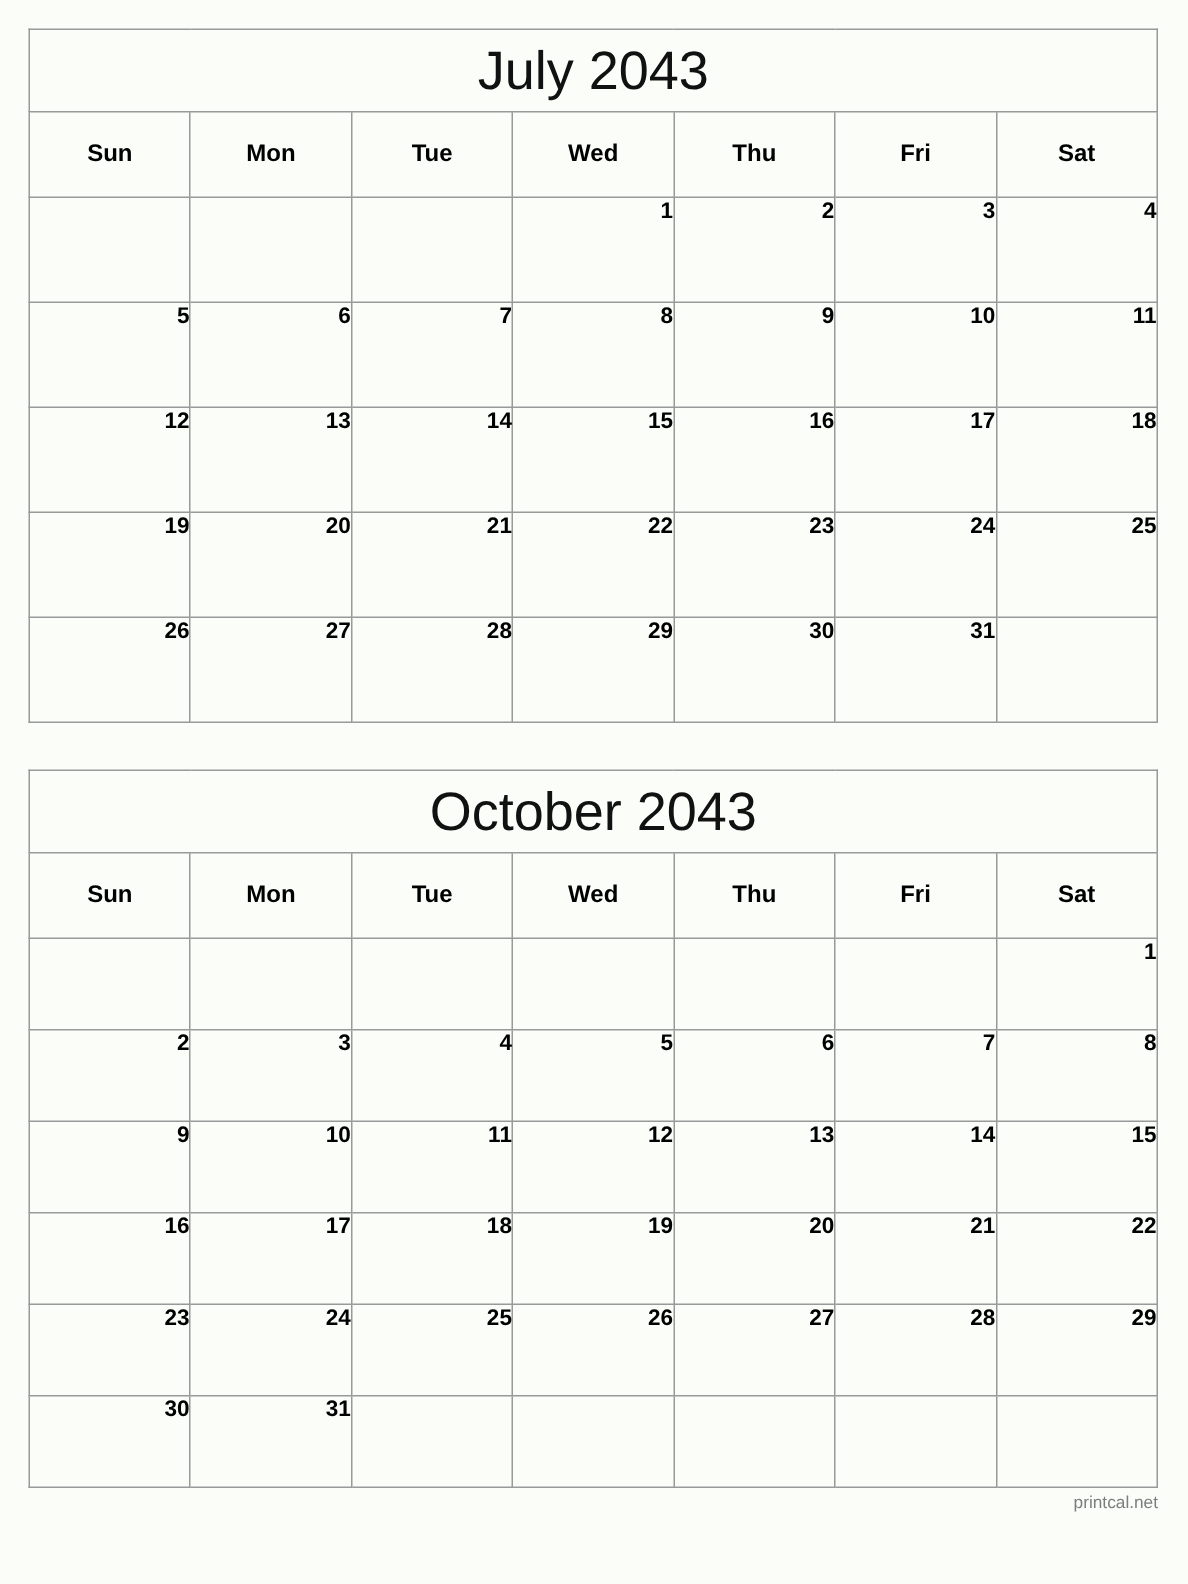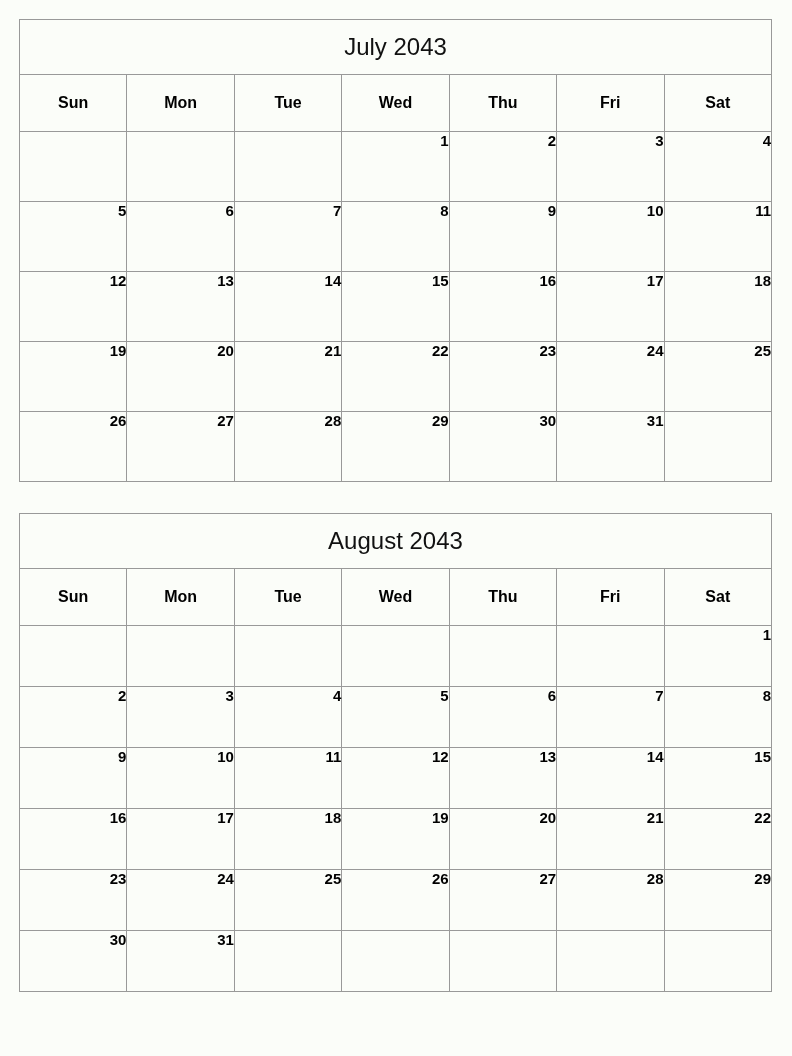--- a/index.html
+++ b/index.html
@@ -32,21 +32,21 @@
   .cal td, .cal th {
     border: 1px solid #999999;
     background: #fbfdf9;
     padding: 0;
   }
   .month-title-cell {
     height: 54px;
     text-align: center;
     vertical-align: middle;
     font-weight: normal;
-    font-size: 24px;
+    font-size: 36px;
     letter-spacing: 0px;
     color: #111;
   }
   .dow-cell {
     height: 56px;
     text-align: center;
     vertical-align: middle;
     font-size: 16px;
     font-weight: bold;
     color: #000;
@@ -141,21 +141,21 @@
         <td class="day-cell"></td>
       </tr>
     </tbody>
   </table>
 
   <div class="spacer"></div>
 
   <table class="cal cal-august">
     <thead>
       <tr>
-        <th class="month-title-cell" colspan="7">August 2043</th>
+        <th class="month-title-cell" colspan="7">October 2043</th>
       </tr>
       <tr>
         <th class="dow-cell">Sun</th>
         <th class="dow-cell">Mon</th>
         <th class="dow-cell">Tue</th>
         <th class="dow-cell">Wed</th>
         <th class="dow-cell">Thu</th>
         <th class="dow-cell">Fri</th>
         <th class="dow-cell">Sat</th>
       </tr>
@@ -211,14 +211,15 @@
         <td class="day-cell">31</td>
         <td class="day-cell"></td>
         <td class="day-cell"></td>
         <td class="day-cell"></td>
         <td class="day-cell"></td>
         <td class="day-cell"></td>
       </tr>
     </tbody>
   </table>
 
+  <div class="footer">printcal.net</div>
 
 </div>
 
 </body></html>

